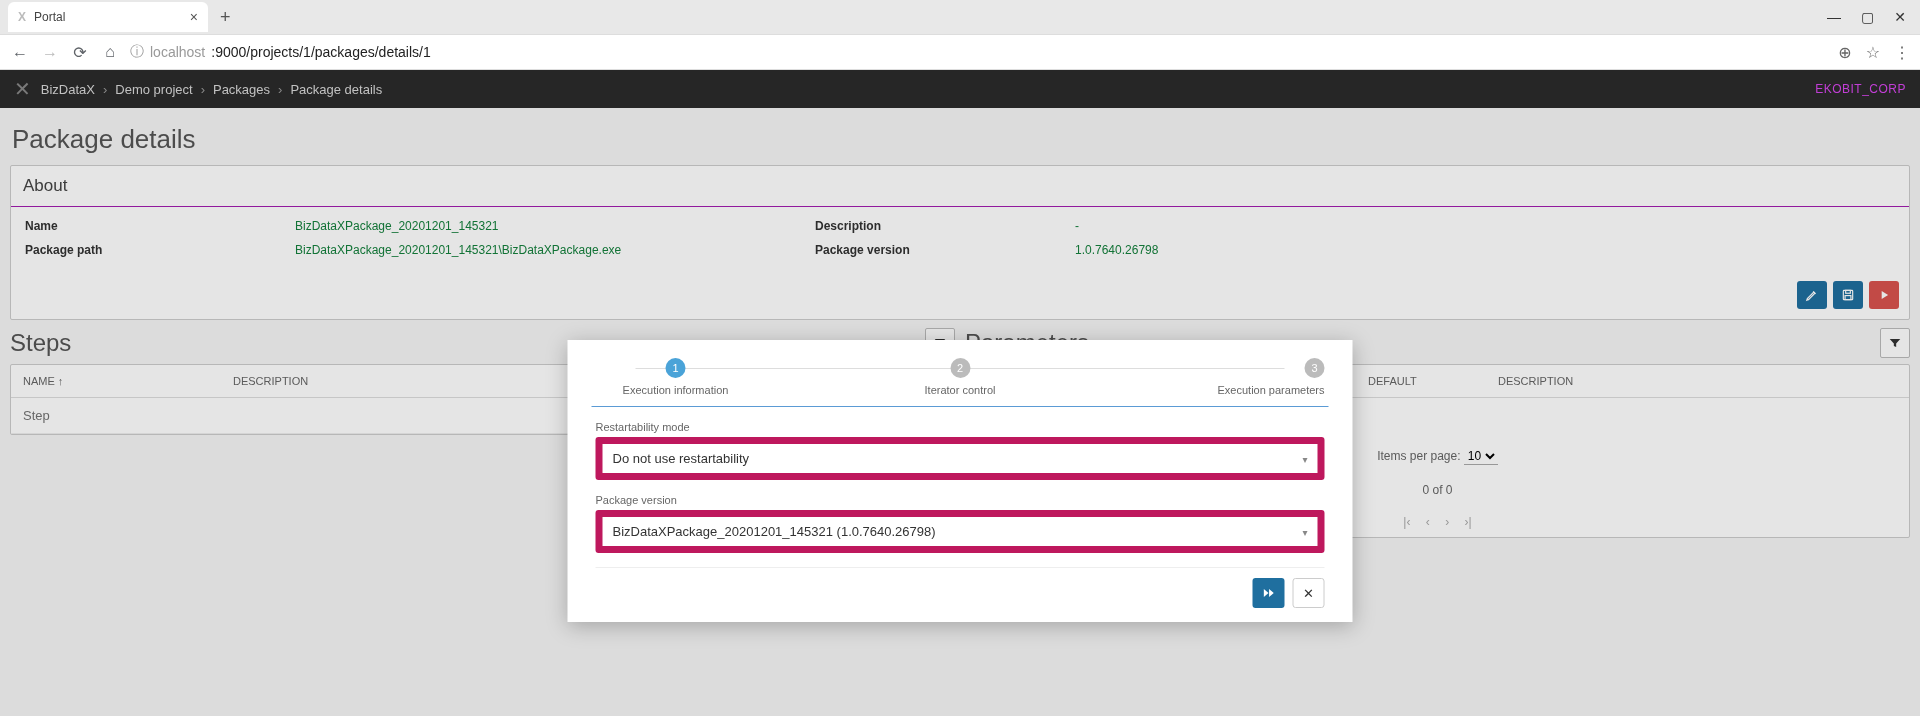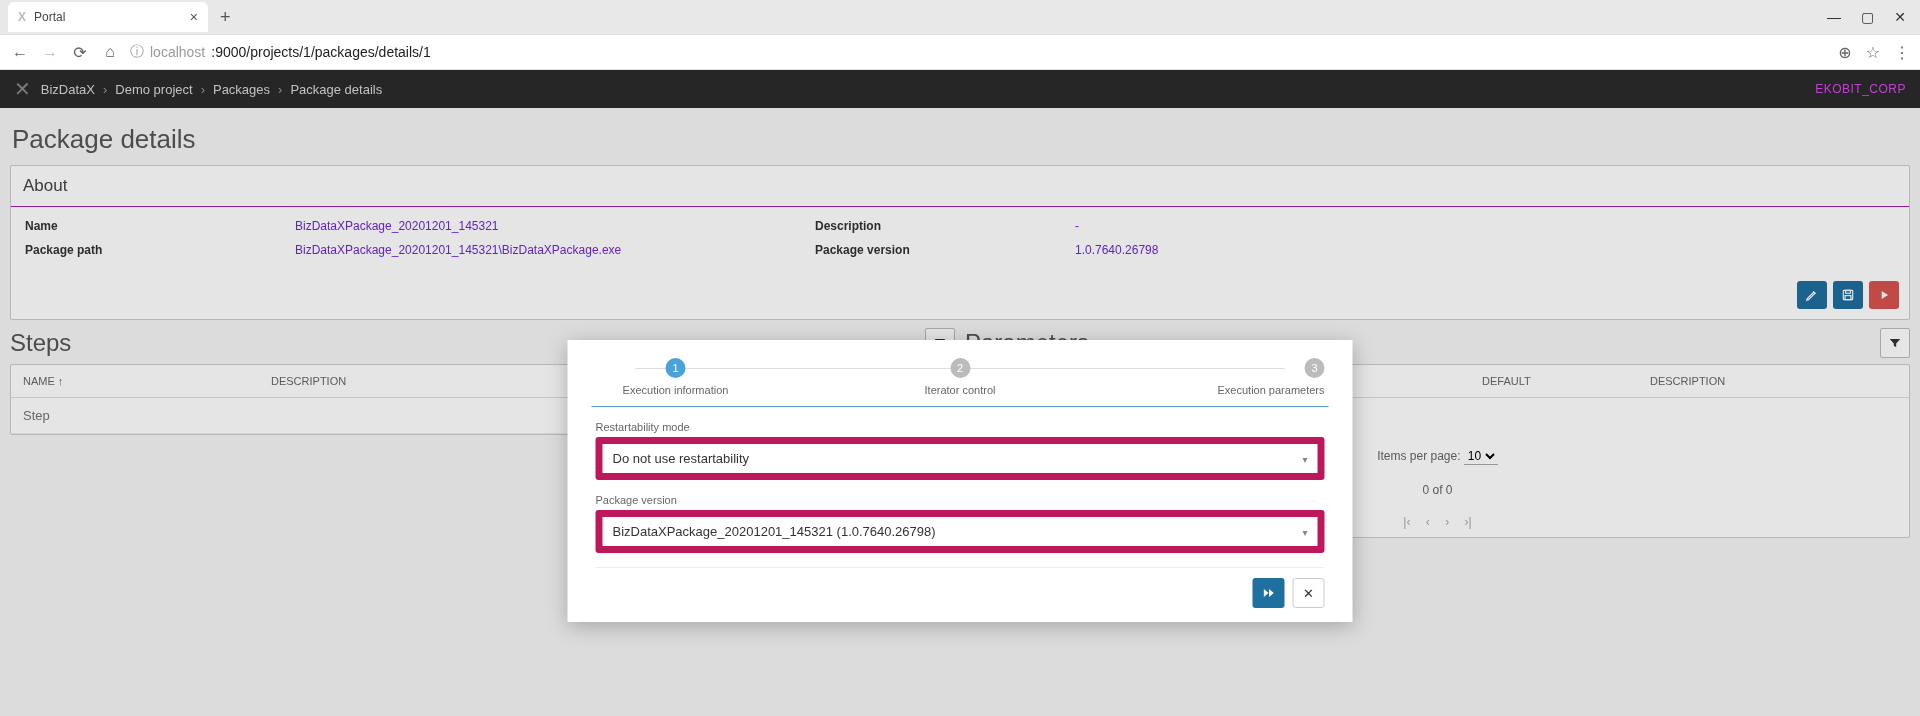--- a/index.html
+++ b/index.html
@@ -27,34 +27,34 @@
   .appnav .sep { color: #999; margin: 0 8px; }
   .appnav .corp { margin-left: auto; color: #d946ef; font-size: 12px; letter-spacing: .5px; }
 
   
   .page { padding: 10px 10px; }
   .page-title { font-size: 26px; font-weight: 300; color: #555; margin: 6px 2px 10px; }
   .panel { border: 1px solid #ccc; background: #fff; border-radius: 2px; margin-bottom: 8px; }
   .panel .panel-title { font-size: 17px; font-weight: 400; color: #444; padding: 10px 12px; border-bottom: 1px solid #a21caf; }
   .about-grid { display: grid; grid-template-columns: 270px 520px 260px 1fr; row-gap: 10px; padding: 12px 14px 18px; font-size: 12px; }
   .about-grid .lbl { font-weight: 700; color: #333; }
-  .about-grid .val { color: #6d28d9; }
+  .about-grid .val { color: #15803d; }
   .panel-actions { display:flex; justify-content:flex-end; gap:6px; padding: 6px 10px 10px; }
   .btn { display:inline-flex; align-items:center; justify-content:center; height:28px; min-width:28px; padding:0 8px; border-radius:3px; color:#fff; font-size:13px; border:none; }
   .btn.blue { background:#1f6f9f; }
   .btn.dark { background:#1f6f9f; }
   .btn.red  { background:#d9534f; }
 
   .two-col { display:grid; grid-template-columns: 1fr 1fr; gap: 10px; }
   .subhead { display:flex; align-items:center; justify-content:space-between; }
   .subhead h2 { font-size: 24px; font-weight:300; color:#555; }
   .filter-btn { width:30px; height:30px; background:#fff; border:1px solid #bbb; display:flex; align-items:center; justify-content:center; border-radius:2px; }
 
   .table { background:#fff; border:1px solid #ccc; border-radius:2px; margin-top:6px; }
-  .thead { display:flex; padding:10px 12px; border-bottom:1px solid #ddd; font-size:11px; color:#666;gap:38px; }
+  .thead { display:flex; padding:10px 12px; border-bottom:1px solid #ddd; font-size:11px; color:#666; }
   .thead .col { text-align:left; }
   .trow { display:flex; padding:10px 12px; border-bottom:1px solid #eee; font-size:13px; color:#737373; }
   .empty { padding:14px 12px; font-style:italic; color:#777; font-size:12px; }
   .pager { display:flex; justify-content:flex-end; align-items:center; gap:18px; padding:8px 10px; font-size:12px; color:#666;flex-direction:column; }
   .pager .pp select { border:none; border-bottom:1px solid #aaa; background:transparent; font-size:12px; }
   .pager .arrows span { margin:0 6px; color:#aaa; }
 
   
   .overlay { position:absolute; top:70px; left:0; right:0; bottom:0; background:rgba(0,0,0,0.10); }
   .modal { position:absolute; top:340px; left:50%; transform:translateX(-50%); width:785px; background:#fff; box-shadow:0 4px 20px rgba(0,0,0,0.25); padding: 18px 28px 14px; }

